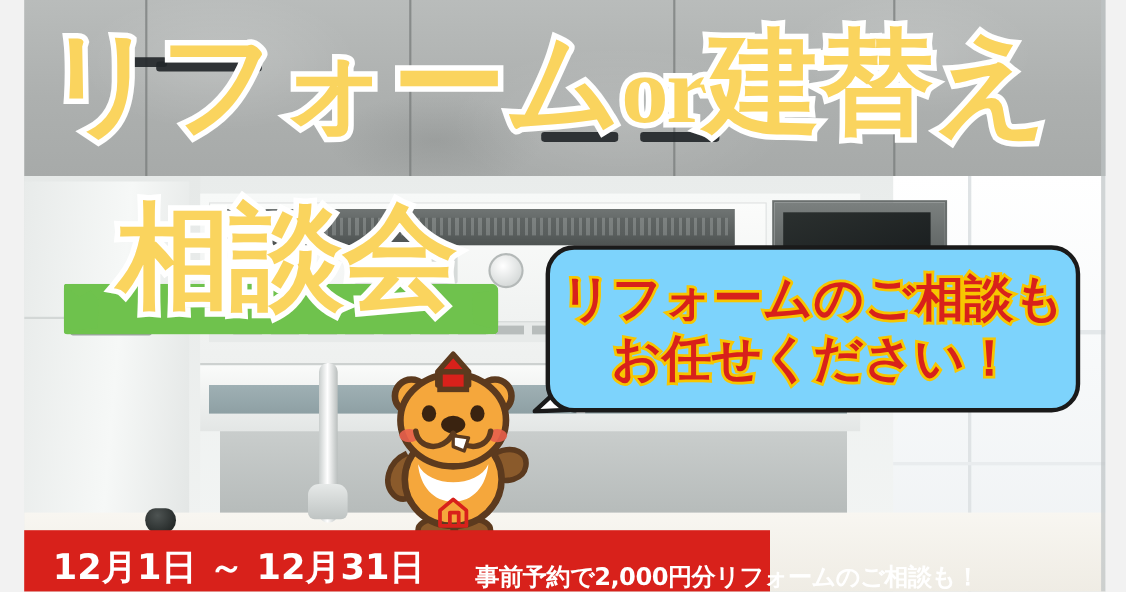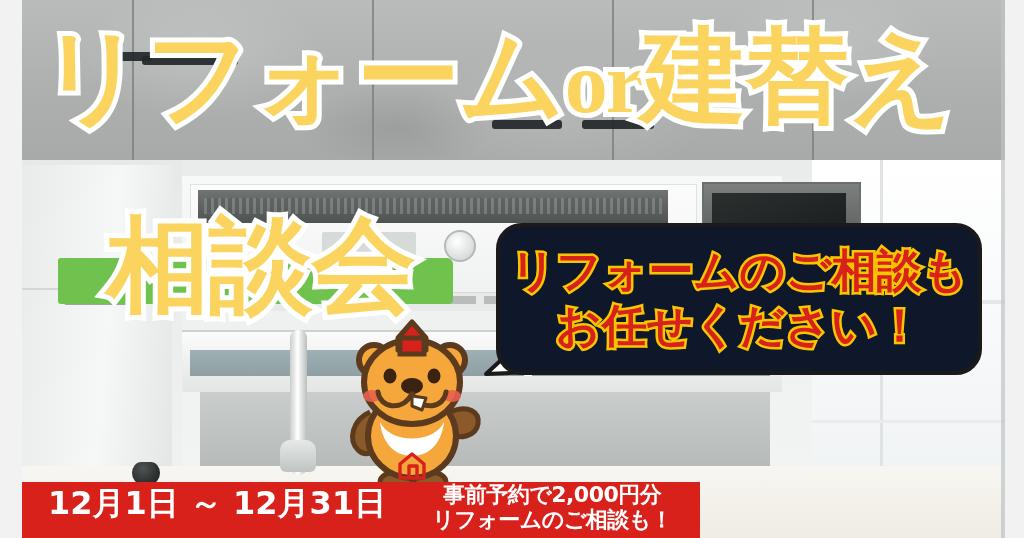--- a/index.html
+++ b/index.html
@@ -119,26 +119,26 @@
     font-weight:900;
     color:#fad45e;
     letter-spacing:-1px;
     -webkit-text-stroke:10px #ffffff;
     paint-order:stroke fill;
     white-space:nowrap;
     font-family:"DejaVu Sans","Liberation Sans",sans-serif;
   }
   .headline{left:40px;top:22px;font-size:104px;line-height:1.06;font-family:Liberation Serif, serif;}
   .headline .lat{font-size:86px;letter-spacing:-2px;}
-  .subline{left:106px;top:178px;font-size:104px;line-height:1.06;margin-top:32px;}
+  .subline{left:106px;top:178px;font-size:104px;line-height:1.06;}
 
   
   .bubble{
     position:absolute;left:496px;top:223px;width:486px;height:152px;
-    background:#0f172a;border:4px solid #1a1a1a;border-radius:26px;
+    background:#7dd3fc;border:4px solid #1a1a1a;border-radius:26px;
     box-sizing:border-box;
     display:flex;flex-direction:column;align-items:center;justify-content:center;
   }
   .bubble-line{
     color:#d8211b;font-weight:900;font-size:45px;line-height:1.22;
     -webkit-text-stroke:5px #f7c600;paint-order:stroke fill;
     white-space:nowrap;letter-spacing:0px;
     font-family:"DejaVu Sans","Liberation Sans",sans-serif;
   }
   .bubble-tail{
@@ -147,29 +147,29 @@
   .bubble-tail svg{display:block;}
 
   
   .mascot{position:absolute;left:338px;top:316px;width:148px;height:178px;}
   .mascot svg{display:block;}
 
   
   .redband{
     position:absolute;left:22px;top:482px;width:678px;height:56px;
     background:#d8211b;
-    display:flex;align-items:flex-start;
+    display:flex;align-items:flex-end;
   }
   .date-text{
     color:#ffffff;font-weight:900;font-size:32px;white-space:nowrap;
     margin-left:26px;letter-spacing:0px;
     font-family:"DejaVu Sans","Liberation Sans",sans-serif;
   }
   .promo{
-    margin-left:46px;display:flex;flex-direction:column;justify-content:center;
+    margin-left:46px;display:flex;flex-direction:row;justify-content:center;
   }
   .promo-line{
     color:#ffffff;font-weight:900;font-size:22px;line-height:1.14;white-space:nowrap;
     text-align:center;letter-spacing:-0.5px;
     font-family:"DejaVu Sans","Liberation Sans",sans-serif;
   }
 </style>
 </head>
 <body>
 

